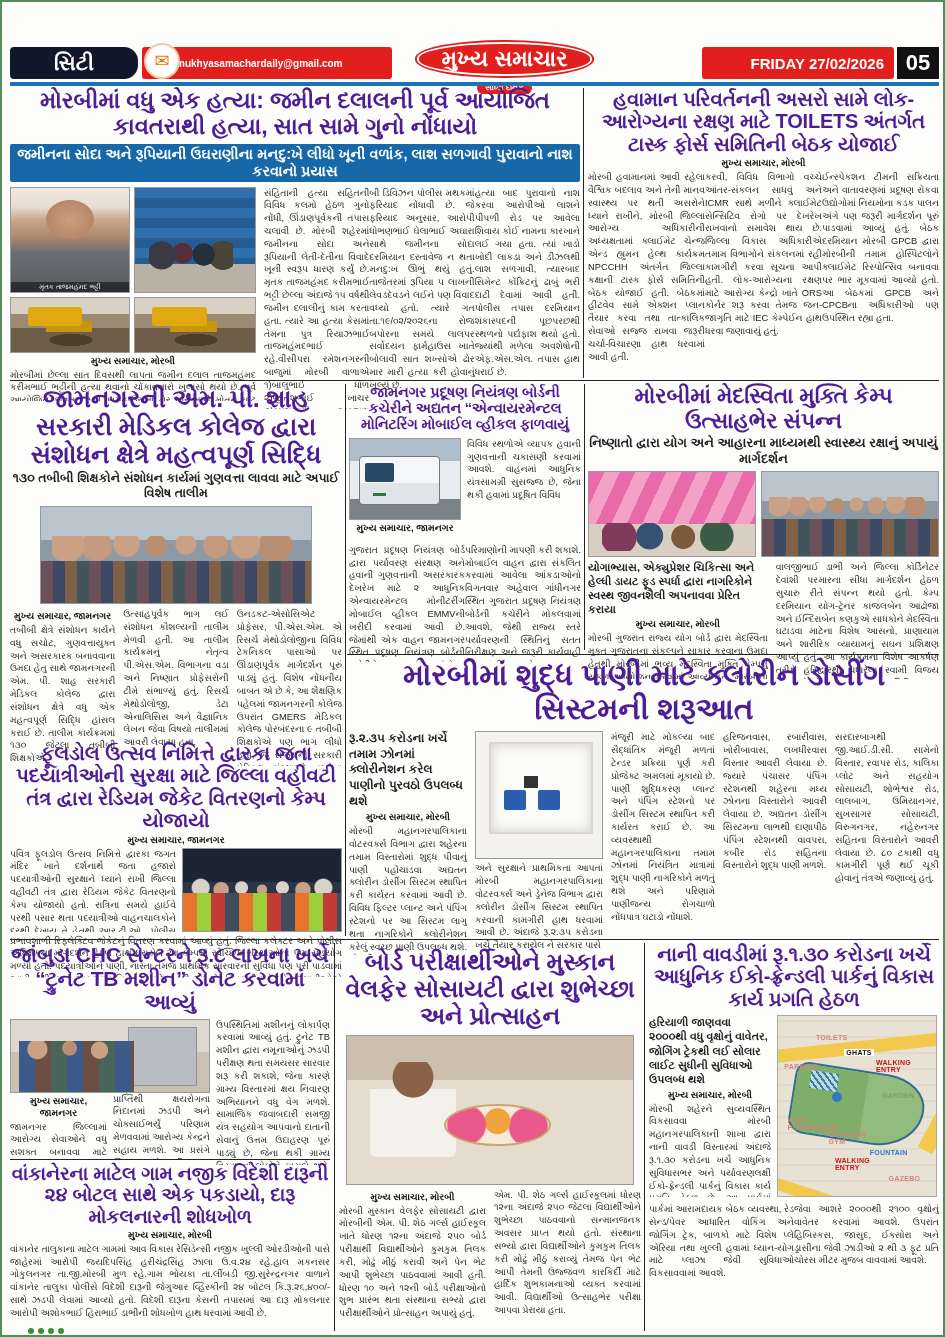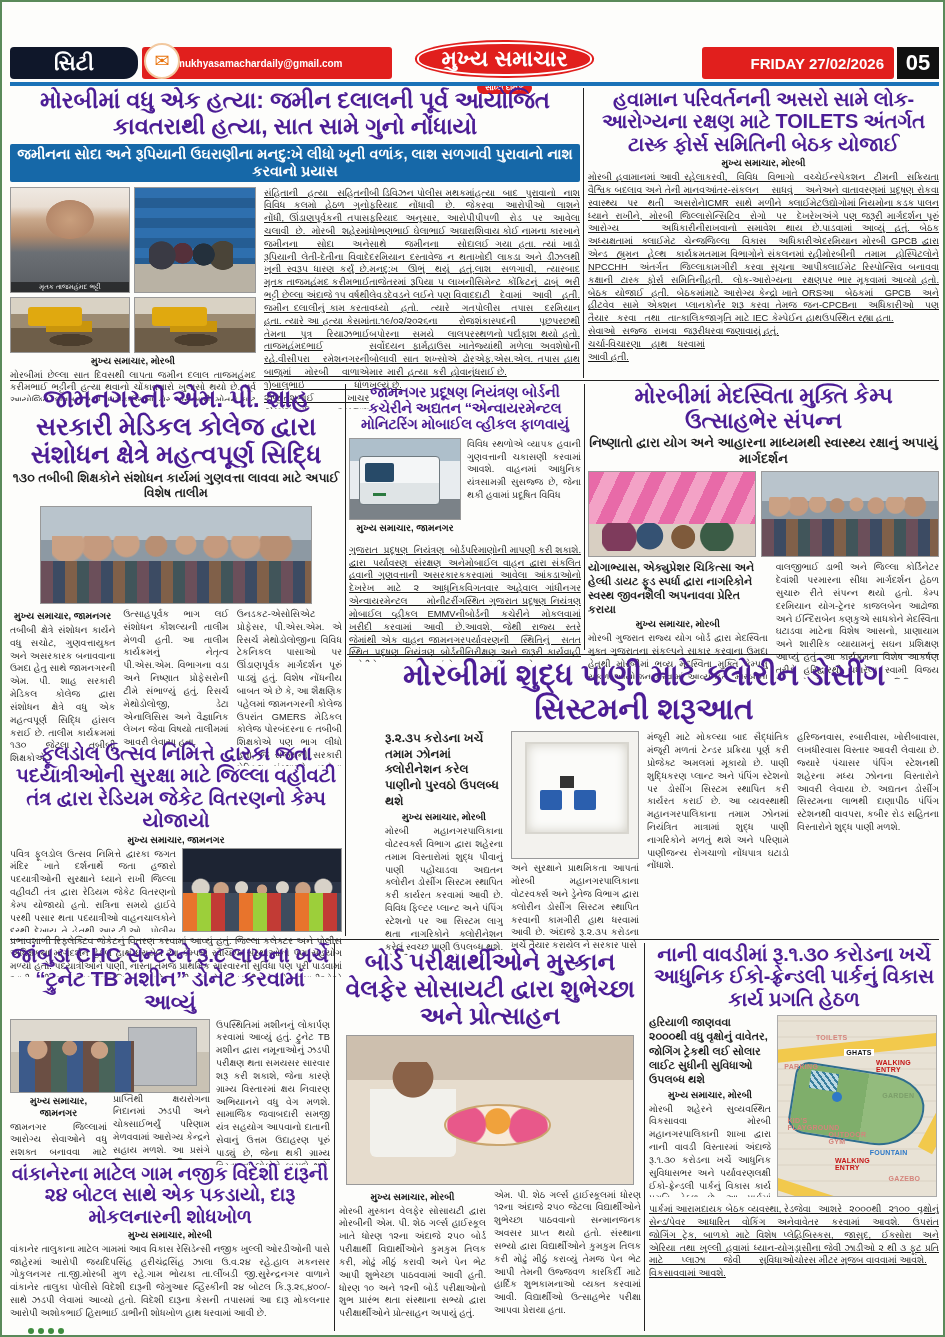--- a/index.html
+++ b/index.html
@@ -22,21 +22,21 @@
   .mast-sub{ display:inline-block; background:#e11f1d; color:#fff; font-size:8px; font-weight:bold;
              padding:1px 8px; border-radius:6px; margin-top:1px; }
   .date-bar{ justify-content:flex-end; padding-right:10px; font-weight:bold; font-size:15px; }
   .pageno{ background:#111; color:#fff; font-weight:bold; font-size:22px; text-align:center; line-height:32px; }
   .blue-rule{ background:#1a72b8; height:4px; }
   
   .hl{ font-weight:bold; color:#4c1d95; text-align:center; line-height:1.12; letter-spacing:-.2px; }
   .strip{ background:#1668a8; color:#fff; font-weight:bold; text-align:center; border-radius:2px; }
   .kick{ font-weight:bold; color:#222; }
   .byline{ font-weight:bold; font-size:9.5px; text-align:center; padding:2px 0; }
-  .cols{ display:flex; gap:0;text-decoration:underline; }
+  .cols{ display:flex; gap:0; }
   .col{ flex:1; font-size:9.3px; line-height:1.38; text-align:justify; overflow:hidden; color:#1c1c1c; }
   .col::first-letter{}
   .flow{ font-size:9.3px; line-height:1.38; text-align:justify; overflow:hidden; color:#1c1c1c; }
   .lineh{ background:#222; height:1px; }
   .linev{ background:#222; width:1px; }
   
   .ph{ position:relative; overflow:hidden; border:1px solid #999; background:#cfcabf; }
   .ph-portrait{ background:linear-gradient(180deg,#efe9e2 0%,#e8ddd2 18%,#caa98c 30%,#b08a6d 46%,#6b6f74 62%,#585c61 100%); }
   .ph-portrait:before{ content:""; position:absolute; left:30%; top:12%; width:40%; height:38%;
       background:radial-gradient(ellipse at center,#c99f7d 0%,#b5886a 70%,transparent 72%); border-radius:50%; }
@@ -240,32 +240,33 @@
         <div class="flow">મોરબી ગુજરાત રાજ્ય યોગ બોર્ડ દ્વારા મેદસ્વિતા મુક્ત ગુજરાતના સંકલ્પને સાકાર કરવાના ઉમદા હેતુથી મોરબીમાં ભવ્ય મેદસ્વિતા મુક્તિ કેમ્પનું સફળ આયોજન કરવામાં આવ્યું હતું. મોરબીના સનાળા રોડ પર સ્થિત આદર્શ શાળા ખાતે આયોજિત આ કેમ્પમાં શહેરના અનેક જાગૃત નાગરિકોએ ઉત્સાહપૂર્વક ભાગ લીધો હતો. સમગ્ર કાર્યક્રમ ગુજરાત રાજ્ય યોગ બોર્ડના ઝોન કોર્ડિનેટર</div>
       </div>
       <div class="col">વાલજીભાઈ ડાભી અને જિલ્લા કોર્ડિનેટર દેવાંશી પરમારના સીધા માર્ગદર્શન હેઠળ સુચારુ રીતે સંપન્ન થયો હતો. કેમ્પ દરમિયાન યોગ-ટ્રેનર કાજલબેન આઢોજા અને ઈન્દિરાબેન કણકુએ સાધકોને મેદસ્વિતા ઘટાડવા માટેના વિશેષ આસનો, પ્રાણાયામ અને શારીરિક વ્યાયામનું સઘન પ્રશિક્ષણ આપ્યું હતું. આ કાર્યક્રમના વિશેષ આકર્ષણ તરીકે હરિદ્વારથી પધારેલા સ્વામી વિજય દેવજીએ એક્યુપ્રેશર અને યોગ ચિકિત્સા પર ખાસ સત્ર લીધું હતું.</div>
     </div>
   </div>
 
   <div class="abs lineh" style="left:345px; top:652px; width:592px;"></div>
 
   <div class="abs" style="left:347px; top:656px; width:590px; height:278px;">
     <div class="hl" style="font-size:30px;">મોરબીમાં શુદ્ધ પાણી માટે ક્લોરીન ડોસીંગ સિસ્ટમની શરૂઆત</div>
-    <div style="display:flex; gap:8px; margin-top:6px; height:224px;margin-left:36px;">
+    <div style="display:flex; gap:8px; margin-top:6px; height:224px;">
       <div style="width:118px; flex:none; overflow:hidden;">
         <div class="kick" style="font-size:12px; line-height:1.3;">રૂ.૨.૩૫ કરોડના ખર્ચે તમામ ઝોનમાં ક્લોરીનેશન કરેલ પાણીનો પુરવઠો ઉપલબ્ધ થશે</div>
         <div class="byline">મુખ્ય સમાચાર, મોરબી</div>
         <div class="flow">મોરબી મહાનગરપાલિકાના વોટરવર્ક્સ વિભાગ દ્વારા શહેરના તમામ વિસ્તારોમાં શુદ્ધ પીવાનું પાણી પહોંચાડવા અદ્યતન ક્લોરીન ડોસીંગ સિસ્ટમ સ્થાપિત કરી કાર્યરત કરવામાં આવી છે. વિવિધ ફિલ્ટર પ્લાન્ટ અને પંપિંગ સ્ટેશનો પર આ સિસ્ટમ લાગુ થતા નાગરિકોને ક્લોરીનેશન કરેલું સ્વચ્છ પાણી ઉપલબ્ધ થશે. મોરબી શહેરના જાહેર આરોગ્ય</div>
       </div>
       <div style="width:128px; flex:none; overflow:hidden;">
         <div class="ph ph-dosing" style="width:128px; height:128px;"></div>
         <div class="flow" style="margin-top:3px;">અને સુરક્ષાને પ્રાથમિકતા આપતાં મોરબી મહાનગરપાલિકાના વોટરવર્ક્સ અને ડ્રેનેજ વિભાગ દ્વારા ક્લોરીન ડોસીંગ સિસ્ટમ સ્થાપિત કરવાની કામગીરી હાથ ધરવામાં આવી છે. અંદાજે રૂ.૨.૩૫ કરોડના ખર્ચે તૈયાર કરાયેલ ને સરકાર પાસે</div>
       </div>
       <div class="col">મંજૂરી માટે મોકલ્યા બાદ સૈદ્ધાંતિક મંજૂરી મળતાં ટેન્ડર પ્રક્રિયા પૂર્ણ કરી પ્રોજેક્ટ અમલમાં મૂકાયો છે. પાણી શુદ્ધિકરણ પ્લાન્ટ અને પંપિંગ સ્ટેશનો પર ડોસીંગ સિસ્ટમ સ્થાપિત કરી કાર્યરત કરાઈ છે. આ વ્યવસ્થાથી મહાનગરપાલિકાના તમામ ઝોનમાં નિયંત્રિત માત્રામાં શુદ્ધ પાણી નાગરિકોને મળતું થશે અને પરિણામે પાણીજન્ય રોગચાળો નોંધપાત્ર ઘટાડો નોંધાશે.</div>
       <div class="col">હરિજનવાસ, રબારીવાસ, ખોરીબાવાસ, લખધીરવાસ વિસ્તાર આવરી લેવાયા છે. જ્યારે પંચાસર પંપિંગ સ્ટેશનથી શહેરના મધ્ય ઝોનના વિસ્તારોને આવરી લેવાયા છે. અદ્યતન ડોસીંગ સિસ્ટમના લાભથી દાણાપીઠ પંપિંગ સ્ટેશનથી વાવપરા, કબીર રોડ સહિતના વિસ્તારોને શુદ્ધ પાણી મળશે.</div>
+      <div class="col">સરદારબાગથી જી.આઈ.ડી.સી. સામેનો વિસ્તાર, રવાપર રોડ, કાલિકા પ્લોટ અને સહયોગ સોસાયટી, શોભેશ્વર રોડ, લાલબાગ, ઉમિયાનગર, સુખસાગર સોસાયટી, વિરુગનગર, નહેરુનગર સહિતના વિસ્તારોને આવરી લેવાયા છે. ૮૦ ટકાથી વધુ કામગીરી પૂર્ણ થઈ ચૂકી હોવાનું તંત્રએ જણાવ્યું હતું.</div>
     </div>
   </div>
 
   <div class="abs" style="left:8px; top:740px; width:332px; height:194px;">
     <div class="hl" style="font-size:20px;">ફૂલડોલ ઉત્સવ નિમિત્તે દ્વારકા જતા પદયાત્રીઓની સુરક્ષા માટે જિલ્લા વહીવટી તંત્ર દ્વારા રેડિયમ જેકેટ વિતરણનો કેમ્પ યોજાયો</div>
     <div class="byline">મુખ્ય સમાચાર, જામનગર</div>
     <div style="display:flex; gap:6px; height:84px;">
       <div class="col">પવિત્ર ફૂલડોલ ઉત્સવ નિમિત્તે દ્વારકા જગત મંદિર ખાતે દર્શનાર્થે જતા હજારો પદયાત્રીઓની સુરક્ષાને ધ્યાને રાખી જિલ્લા વહીવટી તંત્ર દ્વારા રેડિયમ જેકેટ વિતરણનો કેમ્પ યોજાયો હતો. રાત્રિના સમયે હાઈવે પરથી પસાર થતા પદયાત્રીઓ વાહનચાલકોને દૂરથી દેખાય તે હેતુથી આર.ટી.ઓ., પોલીસ અને જિલ્લા વહીવટી તંત્રના સંયુક્ત ઉપક્રમે જેકેટ અપાયા હતા.</div>
       <div class="ph ph-night" style="width:160px; height:84px; flex:none;"></div>
     </div>

